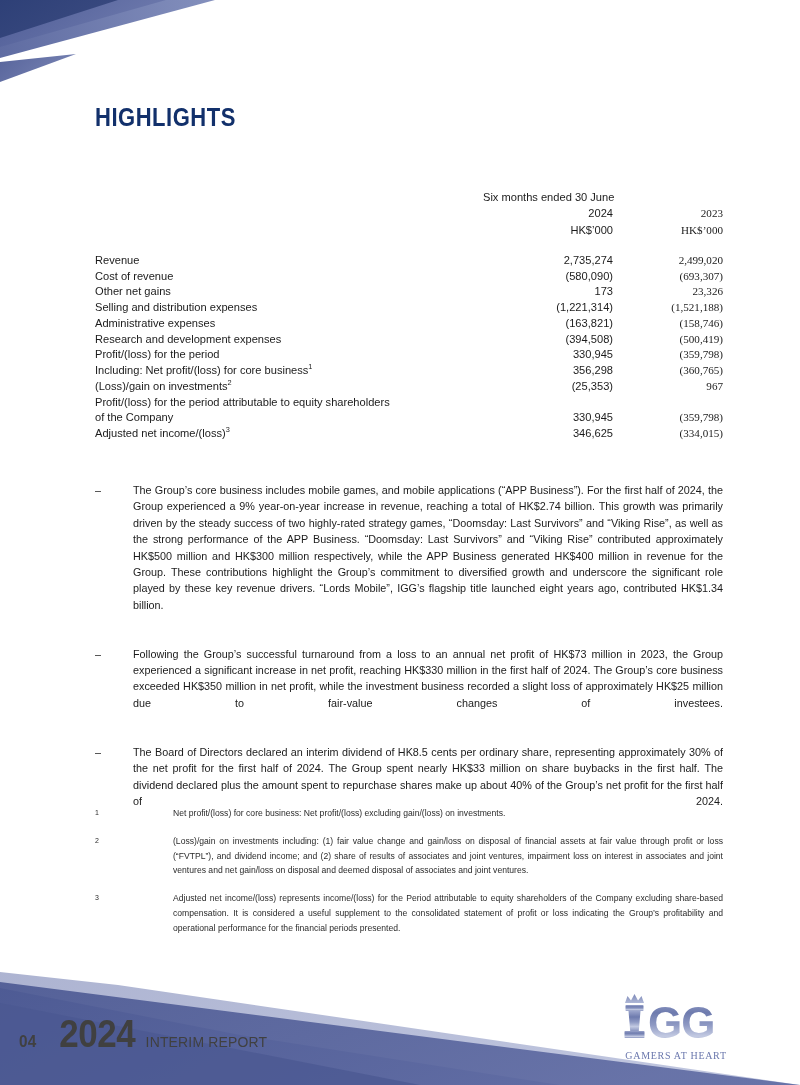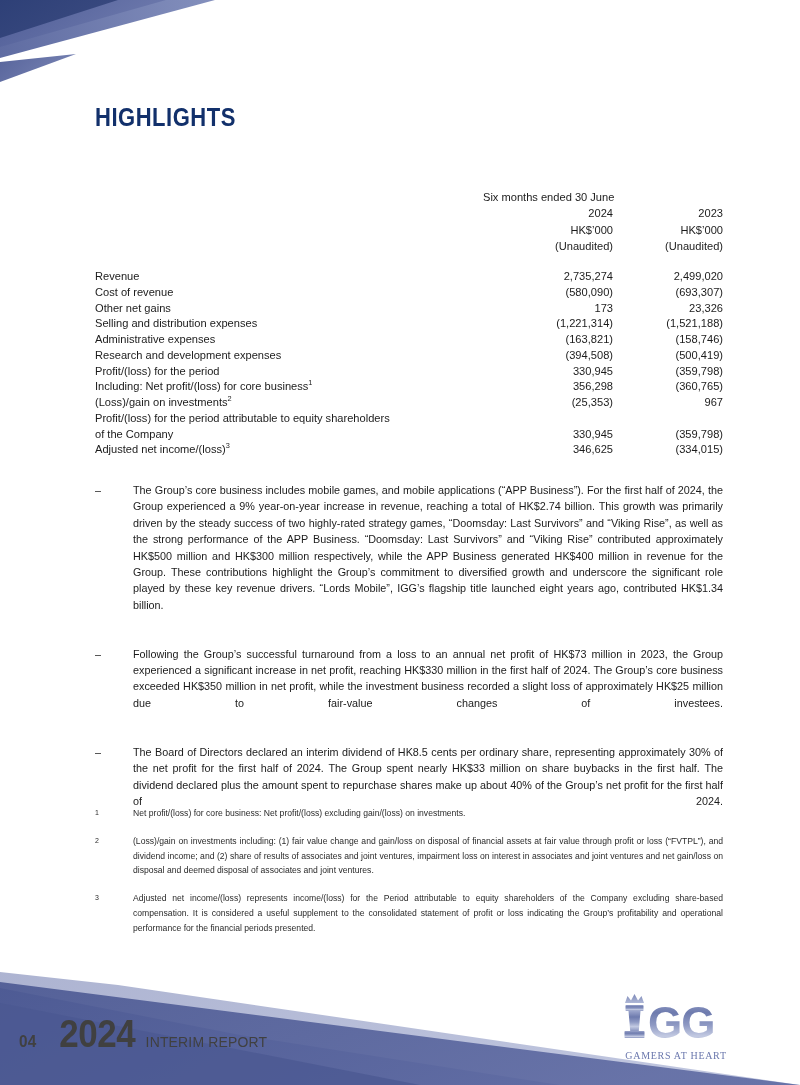--- a/index.html
+++ b/index.html
@@ -51,21 +51,21 @@
     line-height: 1.42;
     color: #1b1b1b;
   }
   .fin-table td, .fin-table th {
     padding: 0;
     vertical-align: bottom;
     font-weight: normal;
   }
   .col-label { width: 388px; text-align: left; }
   .col-cur   { width: 130px; text-align: right; }
-  .col-prev  { width: 110px; text-align: right; }
+  .col-prev  { width: 110px; text-align: right; font-family: Liberation Serif, serif; }
 
   .hdr-span {
     text-align: left;
     font-weight: bold;
     padding-bottom: 1px;
     white-space: nowrap;
   }
   .hdr-cur  { font-weight: bold; text-align: right; white-space: nowrap; }
   .hdr-prev { font-weight: normal; text-align: right; white-space: nowrap; }
   tr.hdr-row td { padding-bottom: 0.5px; }
@@ -118,20 +118,21 @@
     left: 95px;
     top: 806px;
     width: 628px;
   }
   .footnote {
     display: flex;
     font-size: 8.6px;
     line-height: 1.72;
     margin-bottom: 13px;
     color: #2a2a2a;
+    gap: 40px;
   }
   .footnote:last-child { margin-bottom: 0; }
   .fn-mark {
     width: 38px;
     flex: 0 0 38px;
     font-size: 7px;
     vertical-align: super;
     padding-top: 1px;
   }
   .fn-text { flex: 1 1 auto; text-align: justify; }
@@ -227,25 +228,20 @@
     <tr class="hdr-row">
       <td class="col-label"></td>
       <td class="col-cur hdr-cur">2024</td>
       <td class="col-prev hdr-prev">2023</td>
     </tr>
     <tr class="hdr-row">
       <td class="col-label"></td>
       <td class="col-cur hdr-cur">HK$’000</td>
       <td class="col-prev hdr-prev">HK$’000</td>
     </tr>
-    <tr class="hdr-row">
-      <td class="col-label"></td>
-      <td class="col-cur hdr-cur">(Unaudited)</td>
-      <td class="col-prev hdr-prev">(Unaudited)</td>
-    </tr>
     <tr class="spacer-row">
       <td colspan="3"></td>
     </tr>
   </thead>
   <tbody id="fin-body">
       <tr>
         <td class="col-label">Revenue</td>
         <td class="col-cur val-cur">2,735,274</td>
         <td class="col-prev val-prev">2,499,020</td>
       </tr>

